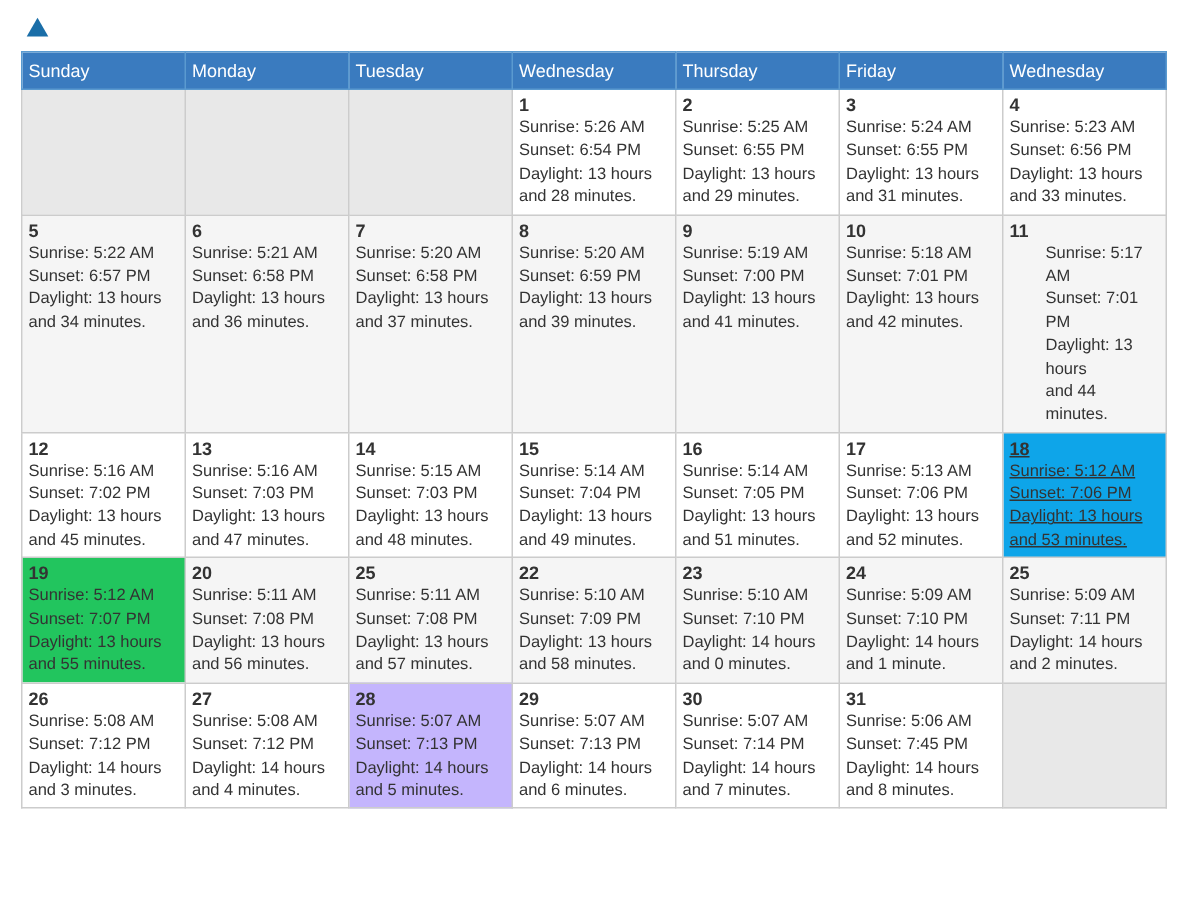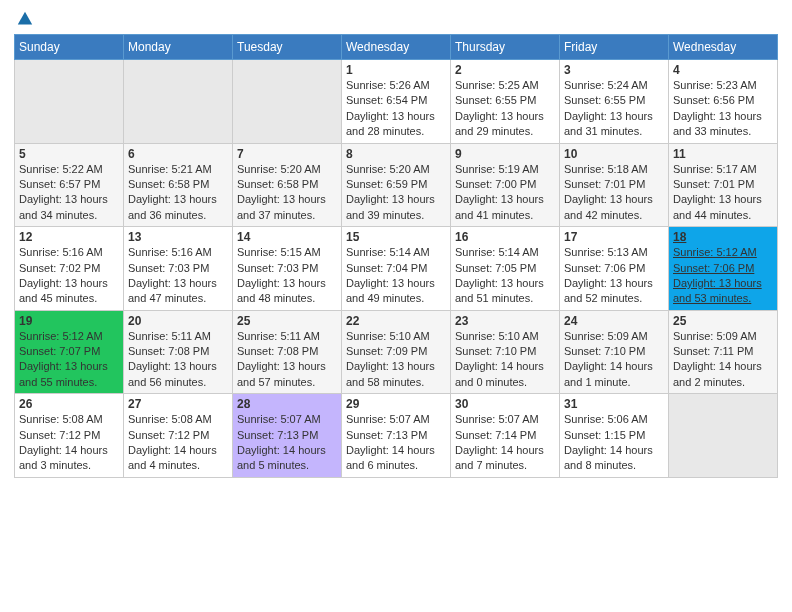--- a/index.html
+++ b/index.html
@@ -208,21 +208,21 @@
           </td>
           <td style="background: rgb(245, 245, 245);">
             <span class="day-number">10</span>
             <div class="day-info" style="white-space: pre-line;">Sunrise: 5:18 AM
 Sunset: 7:01 PM
 Daylight: 13 hours
 and 42 minutes.</div>
           </td>
           <td style="background: rgb(245, 245, 245);">
             <span class="day-number">11</span>
-            <div class="day-info" style="white-space: pre-line;">Sunrise: 5:17 AM
+            <div class="day-info" style="white-space: pre-line; margin-left: 24px;">Sunrise: 5:17 AM
 Sunset: 7:01 PM
 Daylight: 13 hours
 and 44 minutes.</div>
           </td>
         </tr>
         <tr>
           <td style="background: rgb(255, 255, 255);">
             <span class="day-number">12</span>
             <div class="day-info" style="white-space: pre-line;">Sunrise: 5:16 AM
 Sunset: 7:02 PM
@@ -355,21 +355,21 @@
           <td style="background: rgb(255, 255, 255);">
             <span class="day-number">30</span>
             <div class="day-info" style="white-space: pre-line;">Sunrise: 5:07 AM
 Sunset: 7:14 PM
 Daylight: 14 hours
 and 7 minutes.</div>
           </td>
           <td style="background: rgb(255, 255, 255);">
             <span class="day-number">31</span>
             <div class="day-info" style="white-space: pre-line;">Sunrise: 5:06 AM
-Sunset: 1:15 PM
+Sunset: 7:45 PM
 Daylight: 14 hours
 and 8 minutes.</div>
           </td>
           <td class="empty-cell"></td>
         </tr>
       </tbody>
   </table>
 </div>
 
 </body></html>

